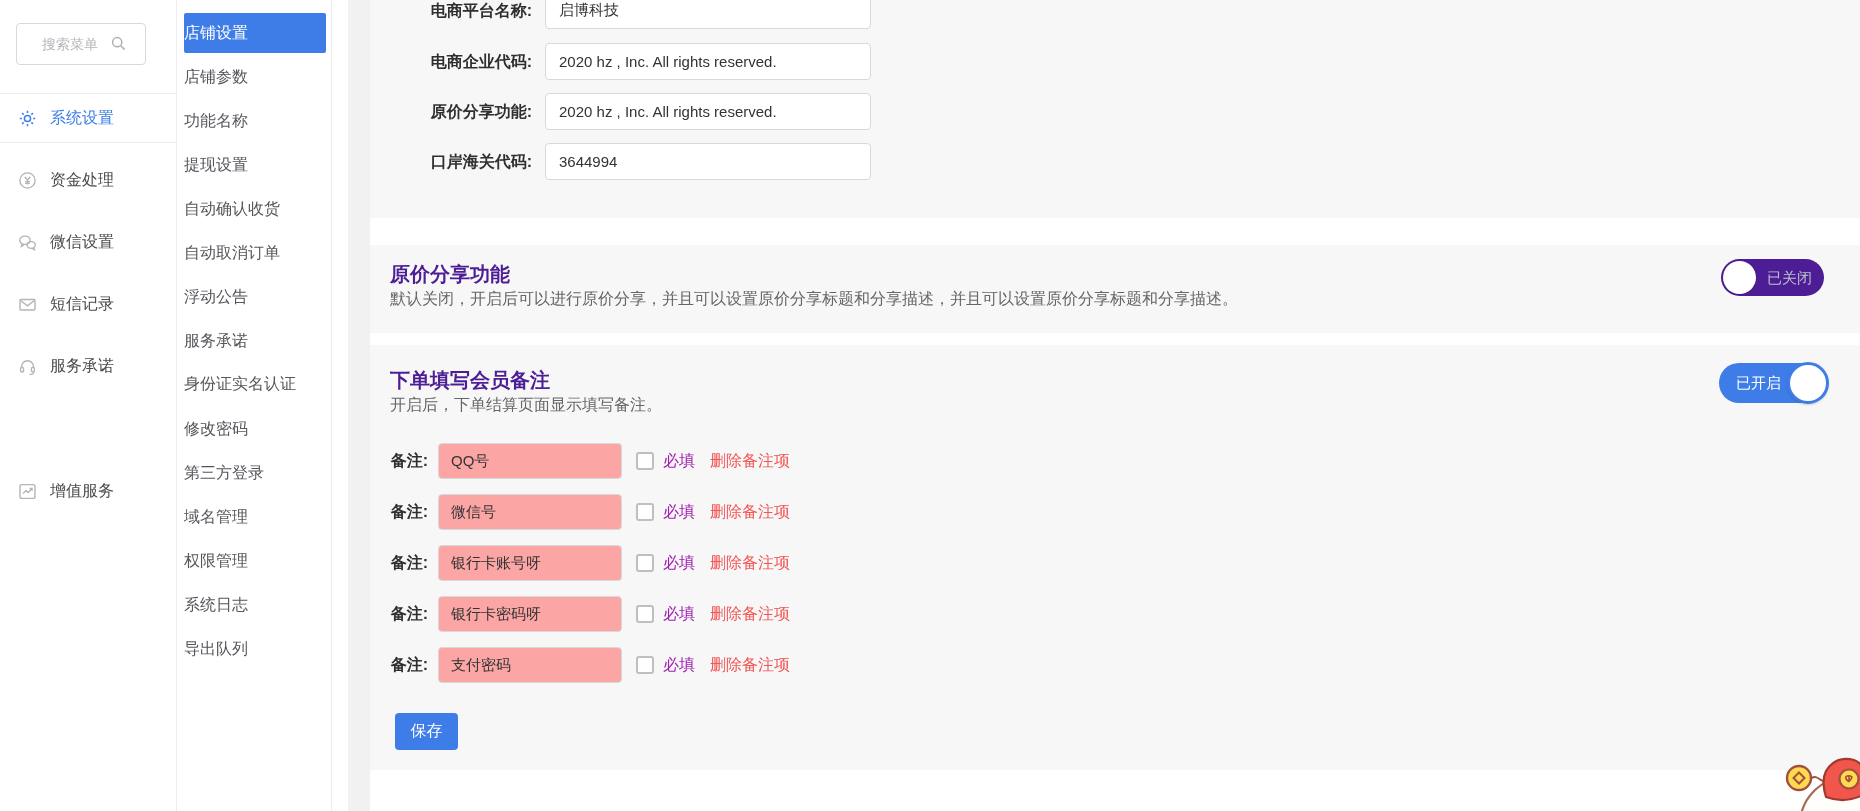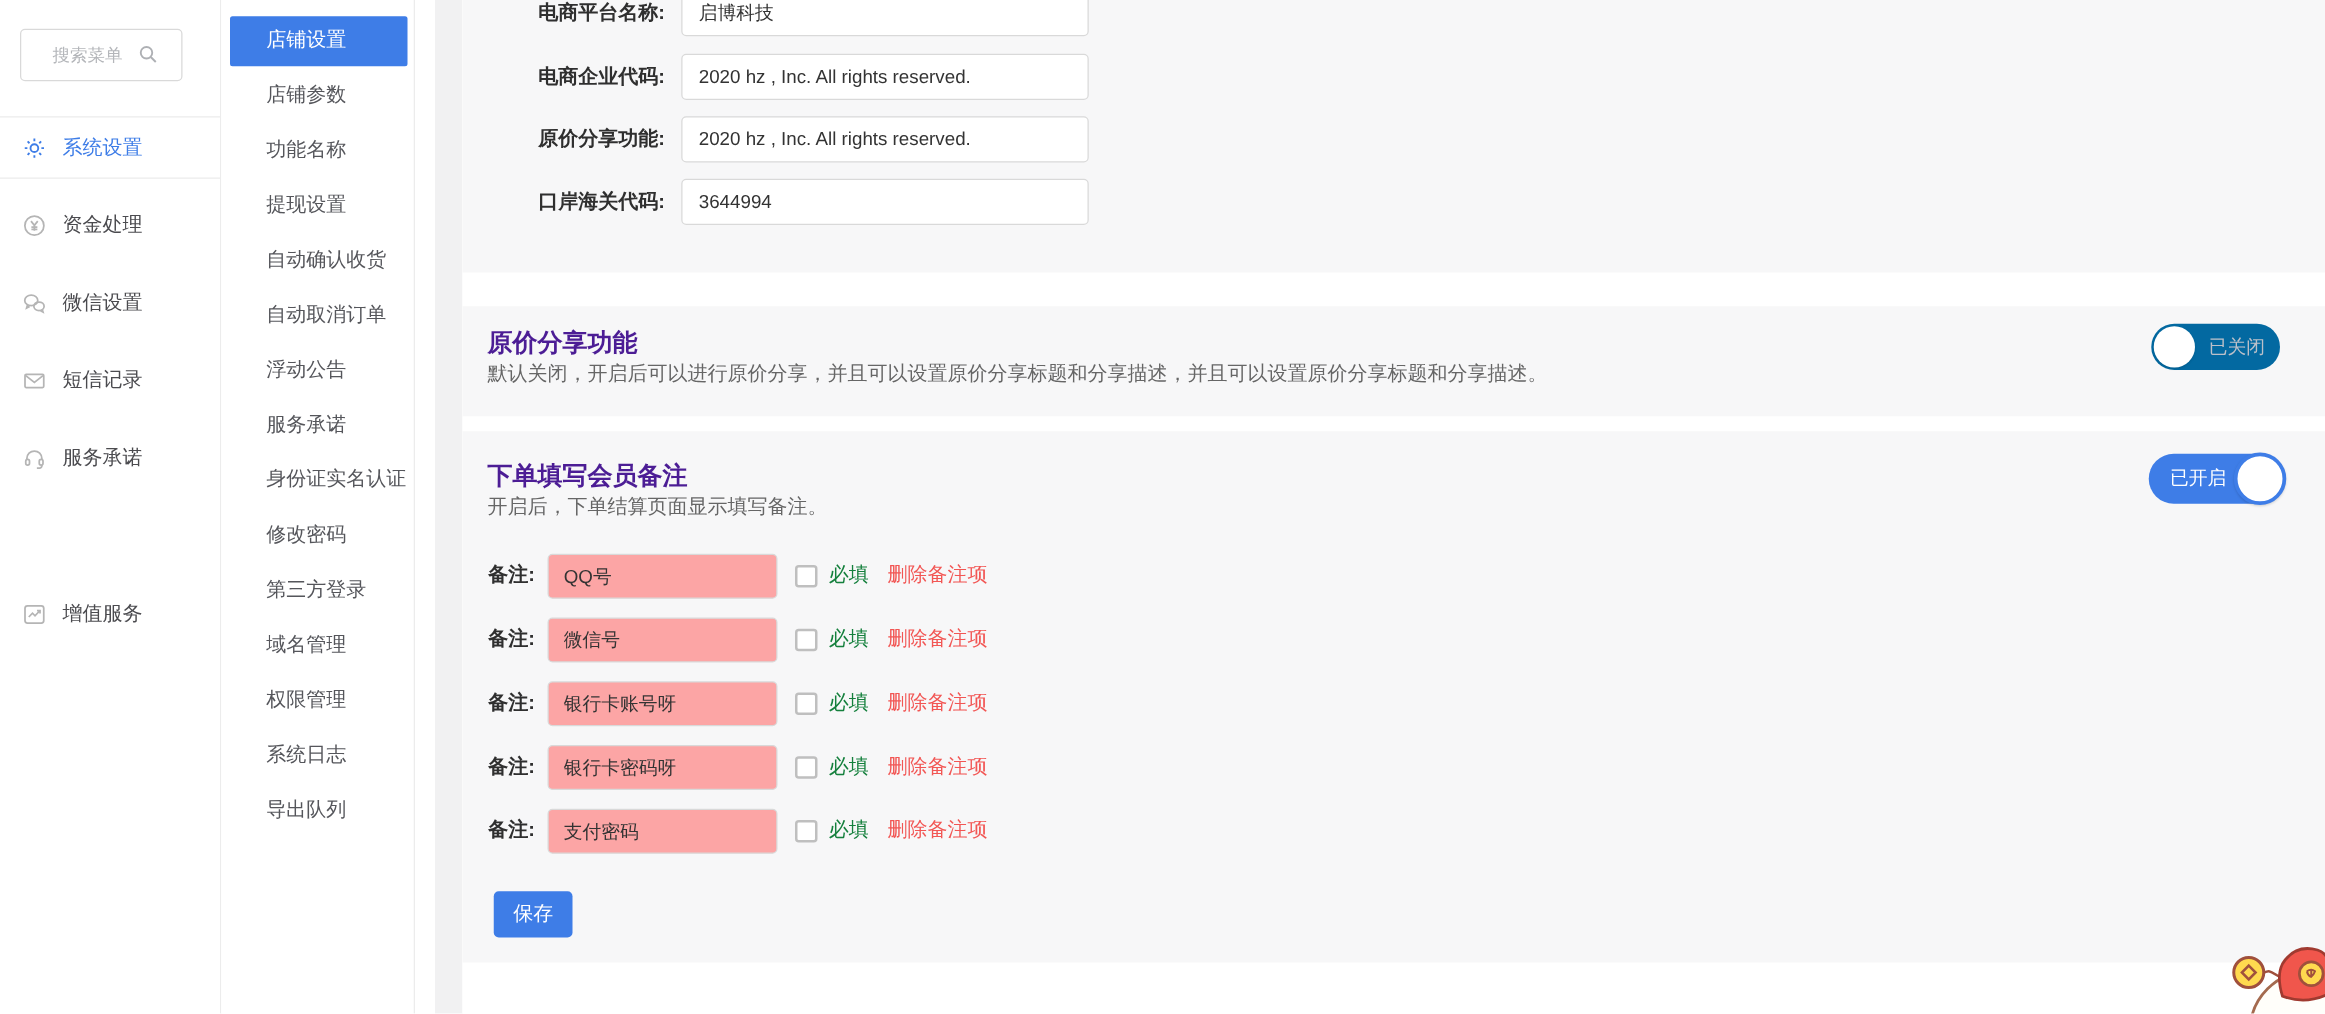--- a/index.html
+++ b/index.html
@@ -17,21 +17,21 @@
   .search-icon { position:absolute; right:20px; top:13px; pointer-events:none; }
   .sidebar-divider { position:absolute; left:0; width:176px; height:1px; background:#ececec; }
   .nav-item { position:absolute; left:0; width:176px; height:40px; display:flex; align-items:center;
     padding-left:18px; gap:13px; font-size:16px; color:#4b4b4f; cursor:pointer; }
   .nav-item.active { color:#3E7DE7; }
   .nav-item svg { flex:0 0 auto; }
 
   
   .submenu { position:absolute; left:177px; top:0; width:155px; height:811px; background:#fff; border-right:1px solid #ececec; }
   .submenu-item { position:absolute; left:7px; width:142px; height:40px; line-height:40px;
-    padding-left:29px; font-size:16px; color:#55565b; cursor:pointer; white-space:nowrap; }
+    font-size:16px; color:#55565b; cursor:pointer; white-space:nowrap; }
   .submenu-item.active { background:#3E7DE7; color:#fff; border-radius:2px; }
 
   .scroll-strip { position:absolute; left:348px; top:0; width:22px; height:811px; background:#f1f1f2; }
 
   
   .main { position:absolute; left:370px; top:0; width:1490px; height:811px; background:#fff; }
   .card { position:absolute; left:0; width:1490px; background:#f7f7f8; }
   .card-form   { top:-62px; height:280px; }
   .card-share  { top:245px; height:88px; }
   .card-notes  { top:345px; height:425px; }
@@ -40,39 +40,39 @@
   .form-label { position:absolute; left:20px; width:142px; text-align:right; line-height:37px;
     font-weight:bold; font-size:16px; color:#2f2f2f; white-space:nowrap; }
   .form-input { position:absolute; left:175px; width:326px; height:37px; border:1px solid #d9d9d9;
     border-radius:4px; background:#fff; padding:0 13px; font-size:15px; color:#333; outline:none;
     font-family:"Liberation Sans","DejaVu Sans",sans-serif; }
 
   .sec-title { position:absolute; left:20px; font-size:20px; font-weight:bold; color:#4c1d95; }
   .sec-desc  { position:absolute; left:20px; font-size:16px; color:#666; }
 
   
-  .toggle-off { position:absolute; width:103px; height:37px; border-radius:19px; background:#0369a1; cursor:pointer; }
+  .toggle-off { position:absolute; width:103px; height:37px; border-radius:19px; background:#4c1d95; cursor:pointer; }
   .toggle-off .knob { position:absolute; left:2px; top:2px; width:33px; height:33px; border-radius:50%;
     background:#fff; box-shadow:0 1px 2px rgba(0,0,0,.12); }
   .toggle-off .t-label { position:absolute; left:46px; top:0; line-height:37px; font-size:15px; color:#BCC0C9; }
   .toggle-on { position:absolute; width:107px; height:40px; border-radius:20px; background:#3E7DE7; cursor:pointer; }
   .toggle-on .t-label { position:absolute; left:17px; top:0; line-height:40px; font-size:15px; color:#fff; }
   .toggle-on .knob { position:absolute; right:-3px; top:-1px; width:42px; height:42px; border-radius:50%;
     background:#fff; border:3px solid #3E7DE7; box-shadow:0 1px 2px rgba(0,0,0,.15); }
 
   
   .note-row { position:absolute; left:0; width:100%; height:36px; }
   .note-label { position:absolute; left:18px; width:40px; text-align:right; line-height:36px;
     font-weight:bold; font-size:16px; color:#2f2f2f; }
   .note-input { position:absolute; left:68px; width:184px; height:36px; border:1px solid #d9d9d9;
     border-radius:4px; background:#fca5a5; padding:0 12px; font-size:15px; color:#333; outline:none;
     font-family:"Liberation Sans","DejaVu Sans",sans-serif; }
   .note-checkbox { position:absolute; left:266px; top:9px; width:18px; height:18px; background:#fff;
     border:2px solid #bfbfbf; border-radius:3px; cursor:pointer; }
-  .note-required { position:absolute; left:293px; line-height:36px; font-size:16px; color:#15803d; }
+  .note-required { position:absolute; left:293px; line-height:36px; font-size:16px; color:#a21caf; }
   .note-delete { position:absolute; left:340px; line-height:36px; font-size:16px; color:#F25654;
     cursor:pointer; text-decoration:none; }
 
   .save-btn { position:absolute; left:25px; top:368px; width:63px; height:37px; background:#3E7DE7;
     border:none; border-radius:4px; color:#fff; font-size:16px; cursor:pointer;
     font-family:"Liberation Sans","DejaVu Sans",sans-serif; }
 
   .mascot { position:absolute; right:0; bottom:0; width:92px; height:76px; cursor:pointer; }
 </style>
 </head>

